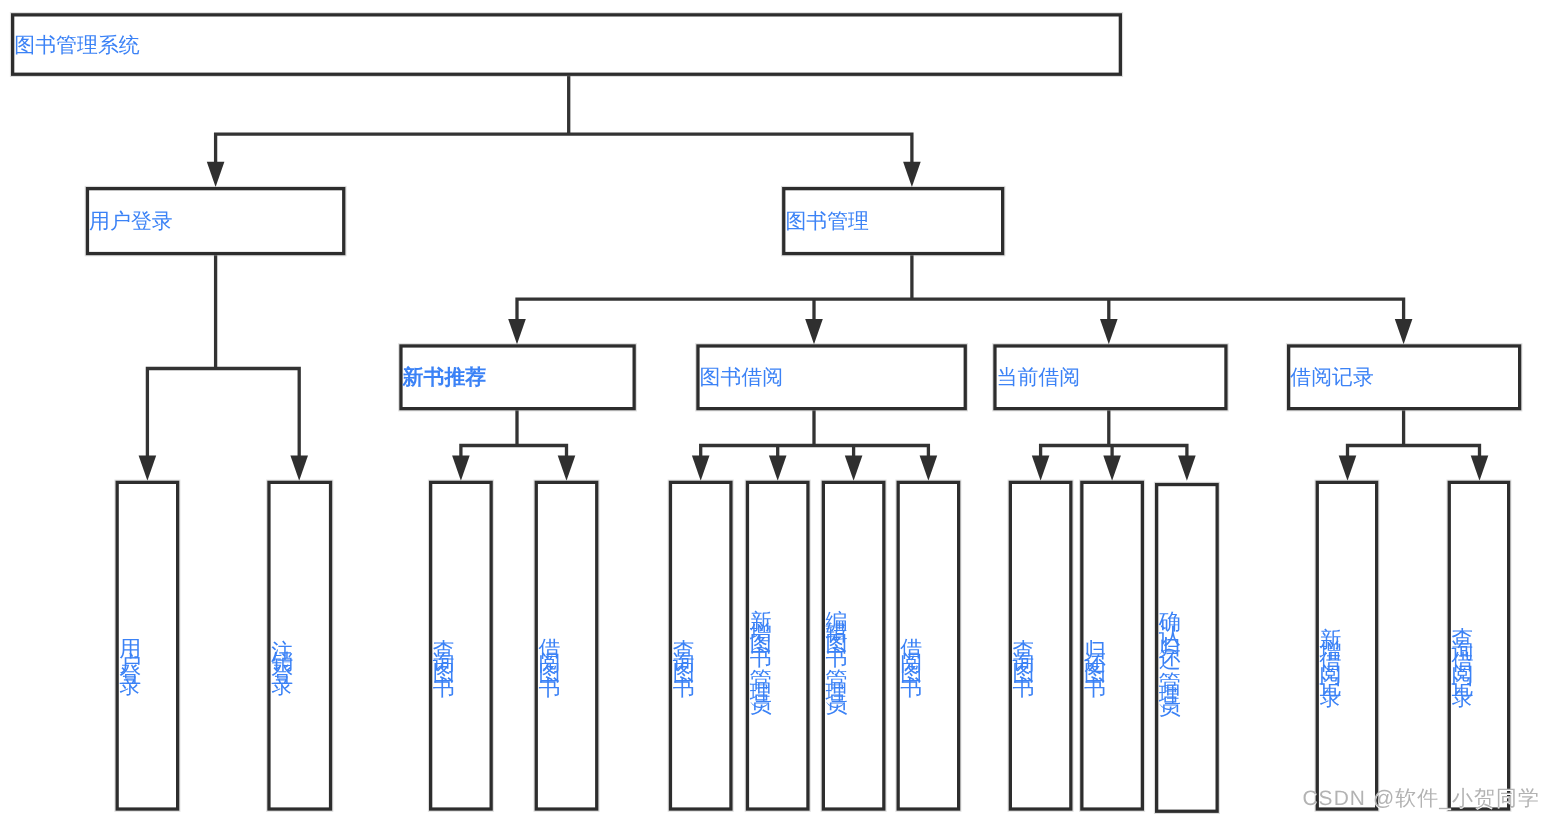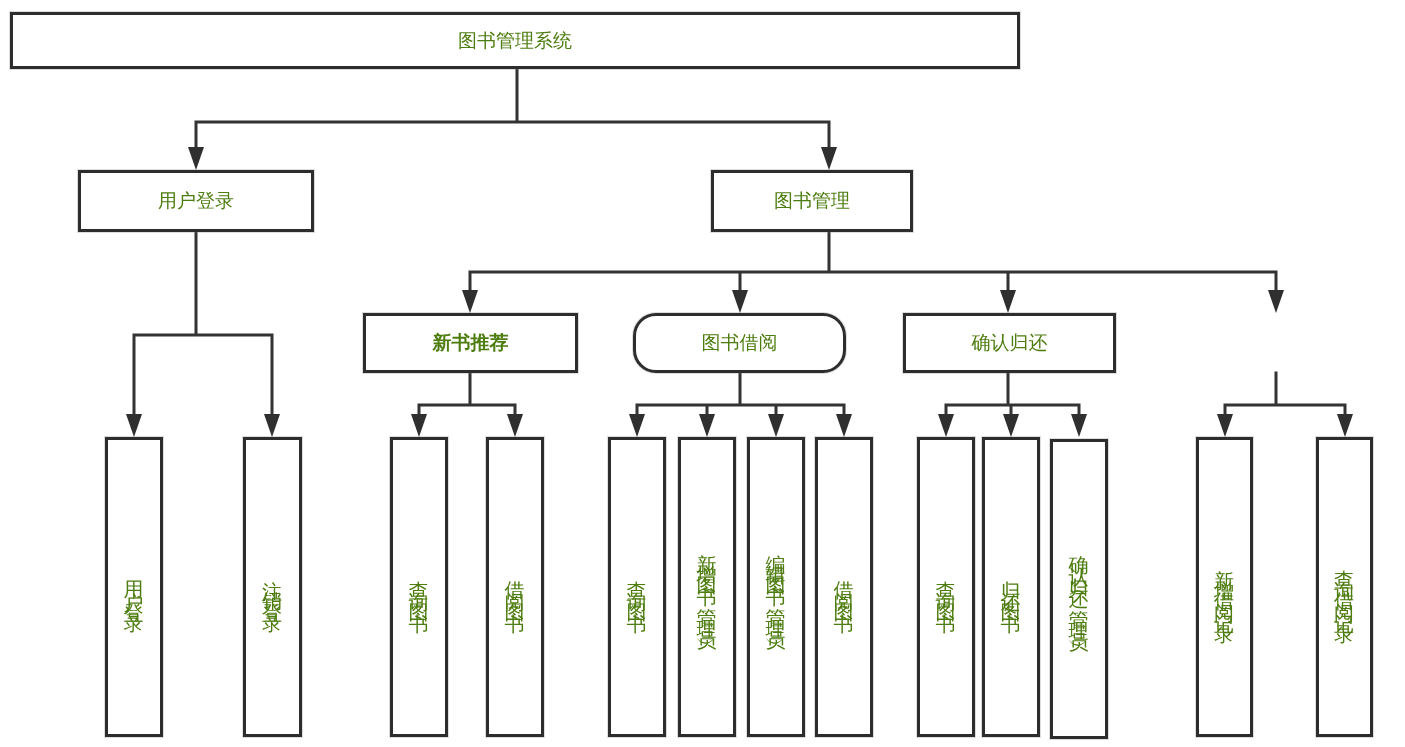--- a/index.html
+++ b/index.html
@@ -21,23 +21,23 @@
     top: 0;
     z-index: 1;
   }
   .node {
     position: absolute;
     box-sizing: border-box;
     border: 3px solid #2d2d2d;
     background: #ffffff;
     display: flex;
     align-items: center;
-    justify-content: center;
+    justify-content: flex-start;
     font-size: 19px;
-    color: #4d7c0f;
+    color: #3b82f6;
     z-index: 2;
     box-shadow: 0 0 0 1px rgba(120,120,120,0.25);
   }
   .node span {
     white-space: nowrap;
   }
   .vnode span {
     writing-mode: vertical-rl;
     text-orientation: mixed;
     font-size: 20px;
@@ -104,25 +104,28 @@
   <div class="node" style="left:78px; top:170px; width:236px; height:62px;">
     <span>用户登录</span>
   </div>
   <div class="node" style="left:711px; top:170px; width:202px; height:62px;">
     <span>图书管理</span>
   </div>
 
   <div class="node" style="left:363px; top:313px; width:215px; height:60px;font-weight:bold;">
     <span>新书推荐</span>
   </div>
-  <div class="node" style="left:633px; top:313px; width:213px; height:60px;border-radius:23px;">
+  <div class="node" style="left:633px; top:313px; width:246px; height:60px;">
     <span>图书借阅</span>
   </div>
   <div class="node" style="left:903px; top:313px; width:213px; height:60px;">
-    <span>确认归还</span>
+    <span>当前借阅</span>
+  </div>
+  <div class="node" style="left:1170px; top:313px; width:213px; height:60px;">
+    <span>借阅记录</span>
   </div>
 
   <div class="node vnode" style="left:105px; top:437px; width:58px; height:300px;">
     <span>用户登录</span>
   </div>
   <div class="node vnode" style="left:243px; top:437px; width:59px; height:300px;">
     <span>注销登录</span>
   </div>
 
   <div class="node vnode" style="left:390px; top:437px; width:58px; height:300px;">
@@ -155,14 +158,15 @@
     <span>确认归还（管理员）</span>
   </div>
 
   <div class="node vnode" style="left:1196px; top:437px; width:57px; height:300px;">
     <span>新增借阅记录</span>
   </div>
   <div class="node vnode" style="left:1316px; top:437px; width:57px; height:300px;">
     <span>查询借阅记录</span>
   </div>
 
+  <div class="watermark">CSDN @软件_小贺同学</div>
 
 </div>
 
 </body></html>

